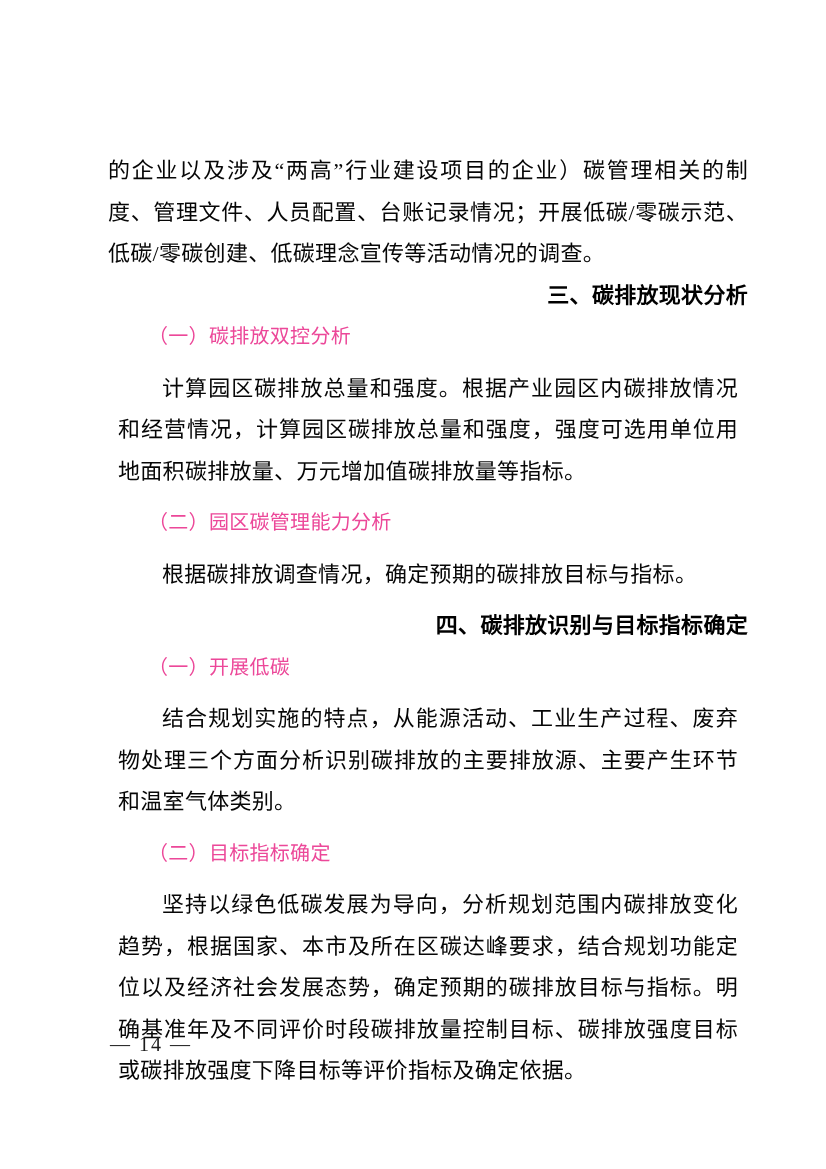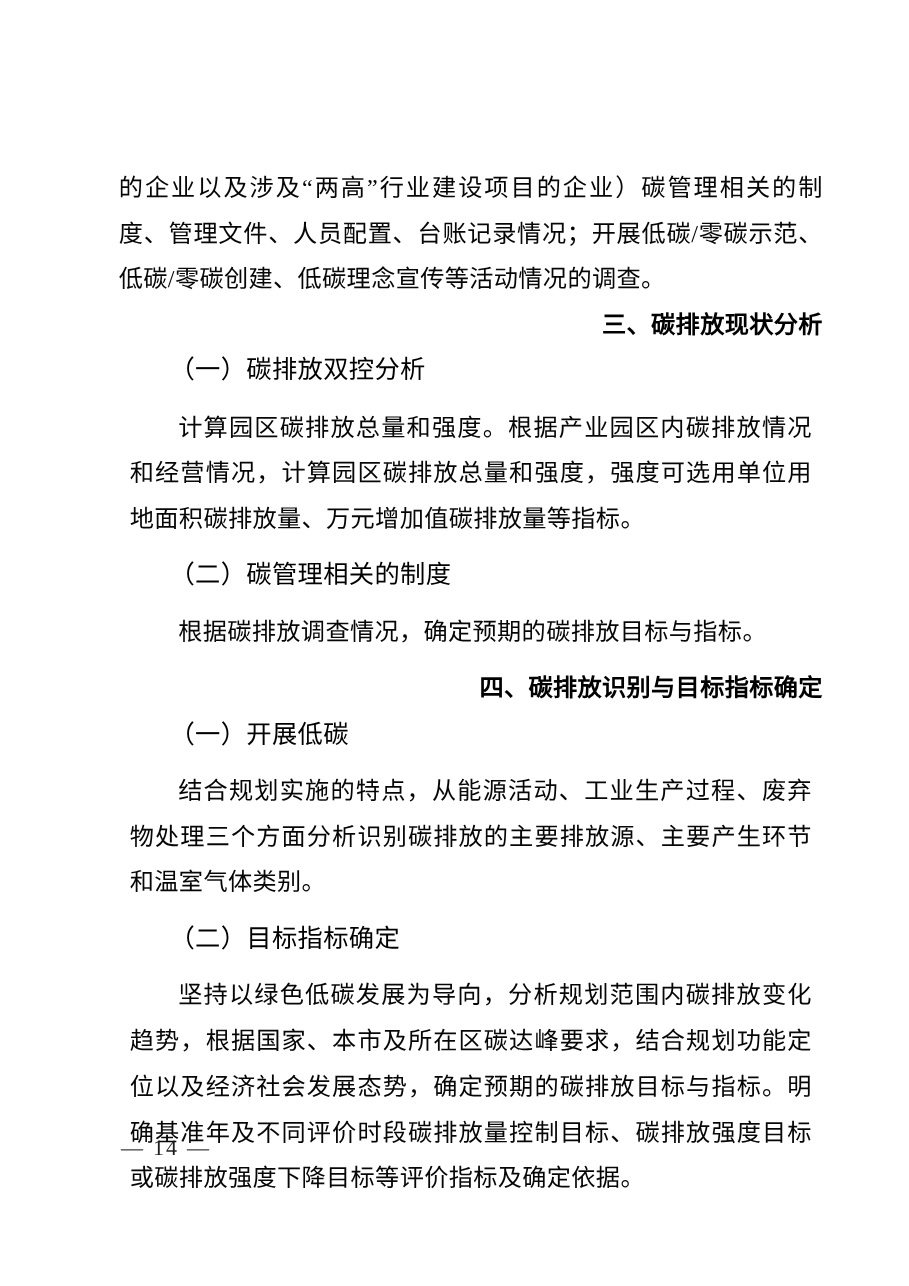--- a/index.html
+++ b/index.html
@@ -43,47 +43,47 @@
     line-height: 41.5px;
     letter-spacing: 0.3px;
     text-indent: 2em;
     text-align: right;
     color: #000000;
   }
   .sub-heading {
     margin: 0;
     font-family: "Liberation Serif", serif;
     font-weight: normal;
-    font-size: 23px;
+    font-size: 20px;
     line-height: 41.5px;
     letter-spacing: 0.3px;
     text-indent: 2em;
     text-align: left;
-    color: #000000;
+    color: #ec4899;
   }
   .page-number {
     position: absolute;
     left: 110px;
     top: 1033px;
     font-family: "Liberation Serif", serif;
     font-size: 20px;
     letter-spacing: 2px;
     color: #1c1c1c;
   }
 </style>
 </head>
 <body>
 
 <div class="page">
   <div class="content">
     <p class="para-continuation">的企业以及涉及“两高”行业建设项目的企业）碳管理相关的制度、管理文件、人员配置、台账记录情况；开展低碳/零碳示范、低碳/零碳创建、低碳理念宣传等活动情况的调查。</p>
     <h2 class="section-heading">三、碳排放现状分析</h2>
     <h3 class="sub-heading">（一）碳排放双控分析</h3>
     <p class="para">计算园区碳排放总量和强度。根据产业园区内碳排放情况和经营情况，计算园区碳排放总量和强度，强度可选用单位用地面积碳排放量、万元增加值碳排放量等指标。</p>
-    <h3 class="sub-heading">（二）碳管理相关的制度</h3>
+    <h3 class="sub-heading">（二）园区碳管理能力分析</h3>
     <p class="para">根据碳排放调查情况，确定预期的碳排放目标与指标。</p>
     <h2 class="section-heading">四、碳排放识别与目标指标确定</h2>
     <h3 class="sub-heading">（一）开展低碳</h3>
     <p class="para">结合规划实施的特点，从能源活动、工业生产过程、废弃物处理三个方面分析识别碳排放的主要排放源、主要产生环节和温室气体类别。</p>
     <h3 class="sub-heading">（二）目标指标确定</h3>
     <p class="para">坚持以绿色低碳发展为导向，分析规划范围内碳排放变化趋势，根据国家、本市及所在区碳达峰要求，结合规划功能定位以及经济社会发展态势，确定预期的碳排放目标与指标。明确基准年及不同评价时段碳排放量控制目标、碳排放强度目标或碳排放强度下降目标等评价指标及确定依据。</p>
   </div>
   <div class="page-number">— 14 —</div>
 </div>
 

